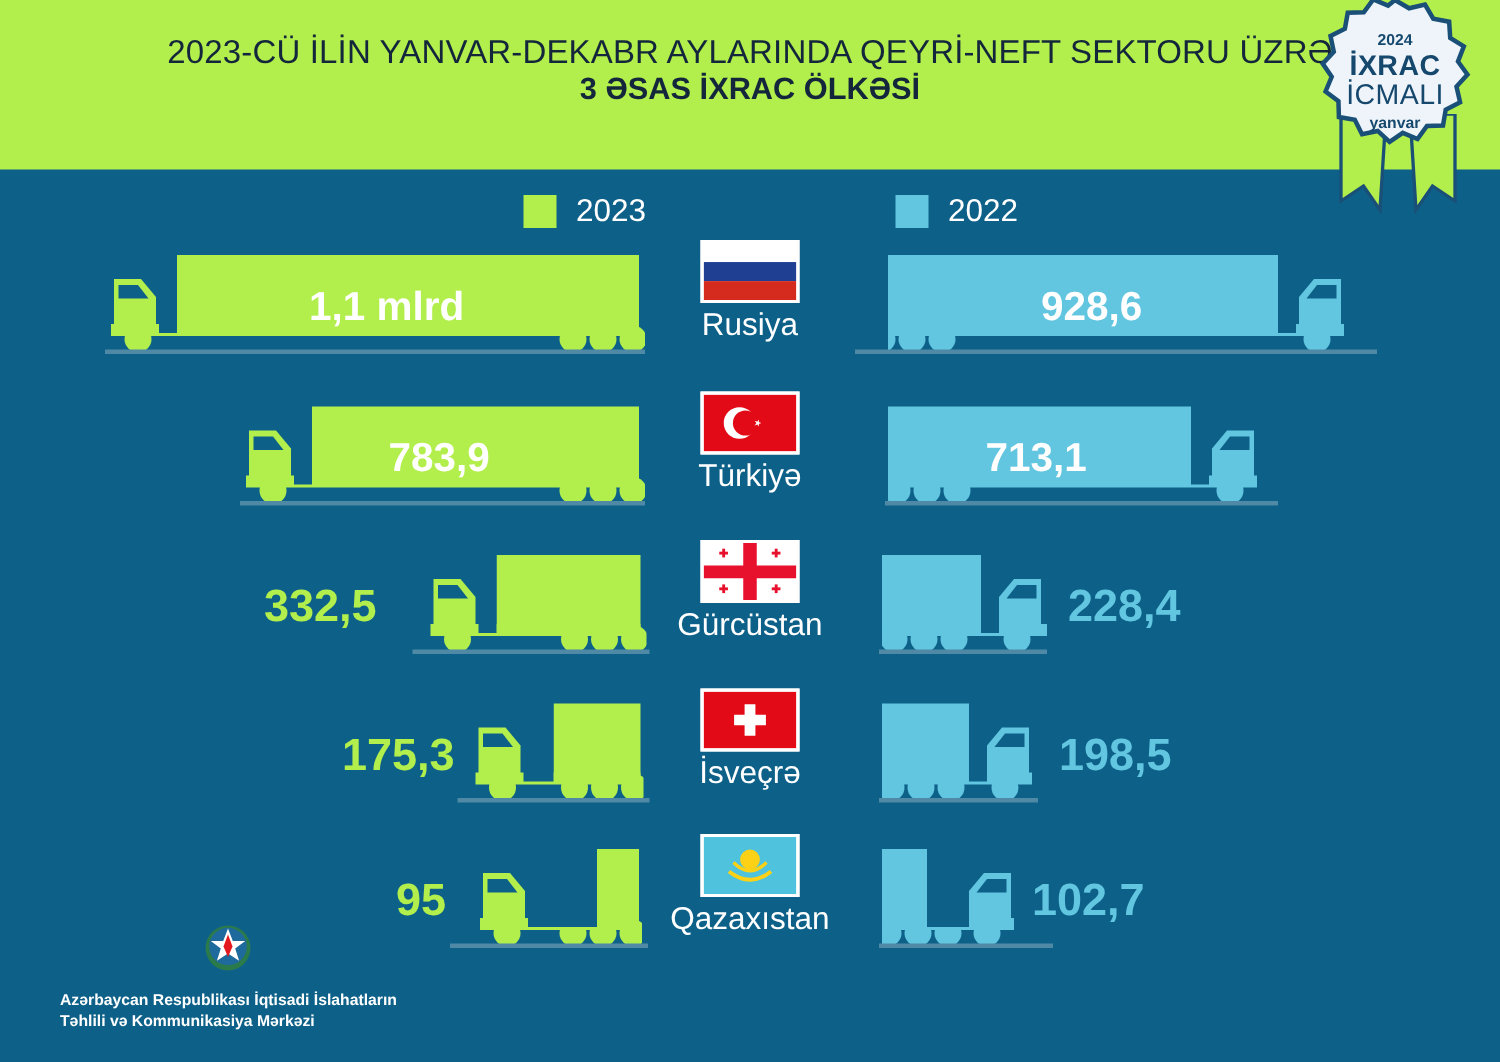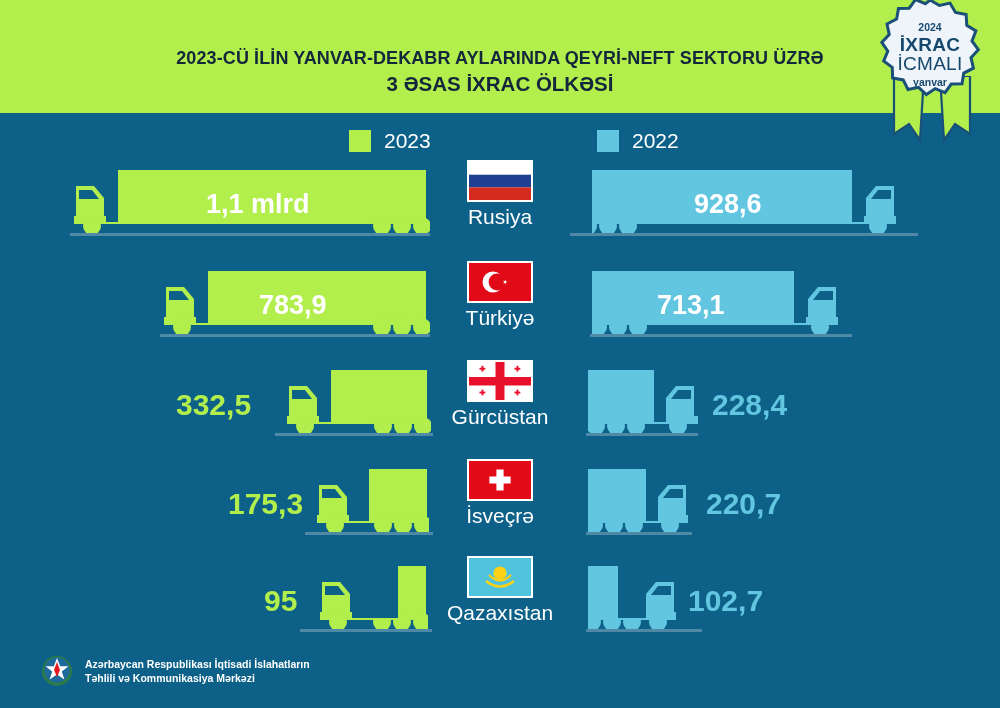--- a/index.html
+++ b/index.html
@@ -16,21 +16,21 @@
     position: absolute; left: 0; top: 0;
     width: 1000px; height: 113px;
     background: #b2ee4c;
   }
   .title-block {
     position: absolute; left: 0; top: 22px; width: 1000px;
     text-align: center;
     color: #13263b;
   }
   .title-line1 {
-    font-size: 18px; font-weight: bold; letter-spacing: .1px; line-height: 25px; margin-top: 24px;
+    font-size: 22px; font-weight: normal; letter-spacing: .1px; line-height: 25px;
   }
   .title-line2 {
     font-size: 20.5px; font-weight: bold; line-height: 26px;
   }
   .subtitle {
     font-size: 15.5px; font-weight: bold; margin-top: 6px; line-height: 20px;
   }
 
   
   .badge-wrap {
@@ -87,21 +87,21 @@
     position: absolute; color: #b2ee4c; font-size: 30px; font-weight: bold;
     white-space: nowrap;
   }
   .val-out-blue {
     position: absolute; color: #62c6e0; font-size: 30px; font-weight: bold;
     white-space: nowrap;
   }
 
   
   .footer { position: absolute; left: 40px; bottom: 20px; display: flex;
-            align-items: center; gap: 11px; }
+            align-items: center; gap: 11px; flex-direction: column; }
   .footer-text { color: #ffffff; font-size: 10.5px; font-weight: bold; line-height: 14px; }
 </style>
 </head>
 <body>
 
 <div class="header">
   <div class="title-block">
     <div class="title-line1">2023-CÜ İLİN YANVAR-DEKABR AYLARINDA QEYRİ-NEFT SEKTORU ÜZRƏ</div>
     <div class="title-line2">3 ƏSAS İXRAC ÖLKƏSİ</div>
   </div>
@@ -318,21 +318,21 @@
       <rect x="0" y="56" width="100" height="8"></rect>
       <rect x="0" y="10" width="58" height="52"></rect>
       <circle cx="82" cy="66" r="9"></circle>
       <circle cx="6" cy="66" r="9"></circle>
         <circle cx="26" cy="66" r="9"></circle>
         <circle cx="46" cy="66" r="9"></circle>
     </g>
     <path d="M95,30 L82,30 L75,39 L95,39 Z" fill="#0d6189"></path>
     <rect x="58" y="8" width="12" height="54" fill="#0d6189"></rect>
   </svg>
-  <div class="val-out-blue" style="left:706px; top:28px">220,7</div>
+  <div class="val-out-blue" style="left:706px; top:28px">198,5</div>
   <div style="position:absolute;left:586px;top:73px;width:106px;height:3px;background:#4f89a6"></div>
 </div>
 
 <div class="row row-r5">
   <div class="val-out-green" style="left:264px; top:28px">95</div>
   <svg class="truck-left" style="left:316px" width="112" height="80" viewBox="0 0 112 80">
     <g fill="#b2ee4c">
       <path d="M6,26 L24,26 L34,38 L34,60 L6,60 Z"></path>
       <rect x="4" y="56" width="106" height="8"></rect>
       <rect x="82" y="10" width="28" height="52"></rect>

